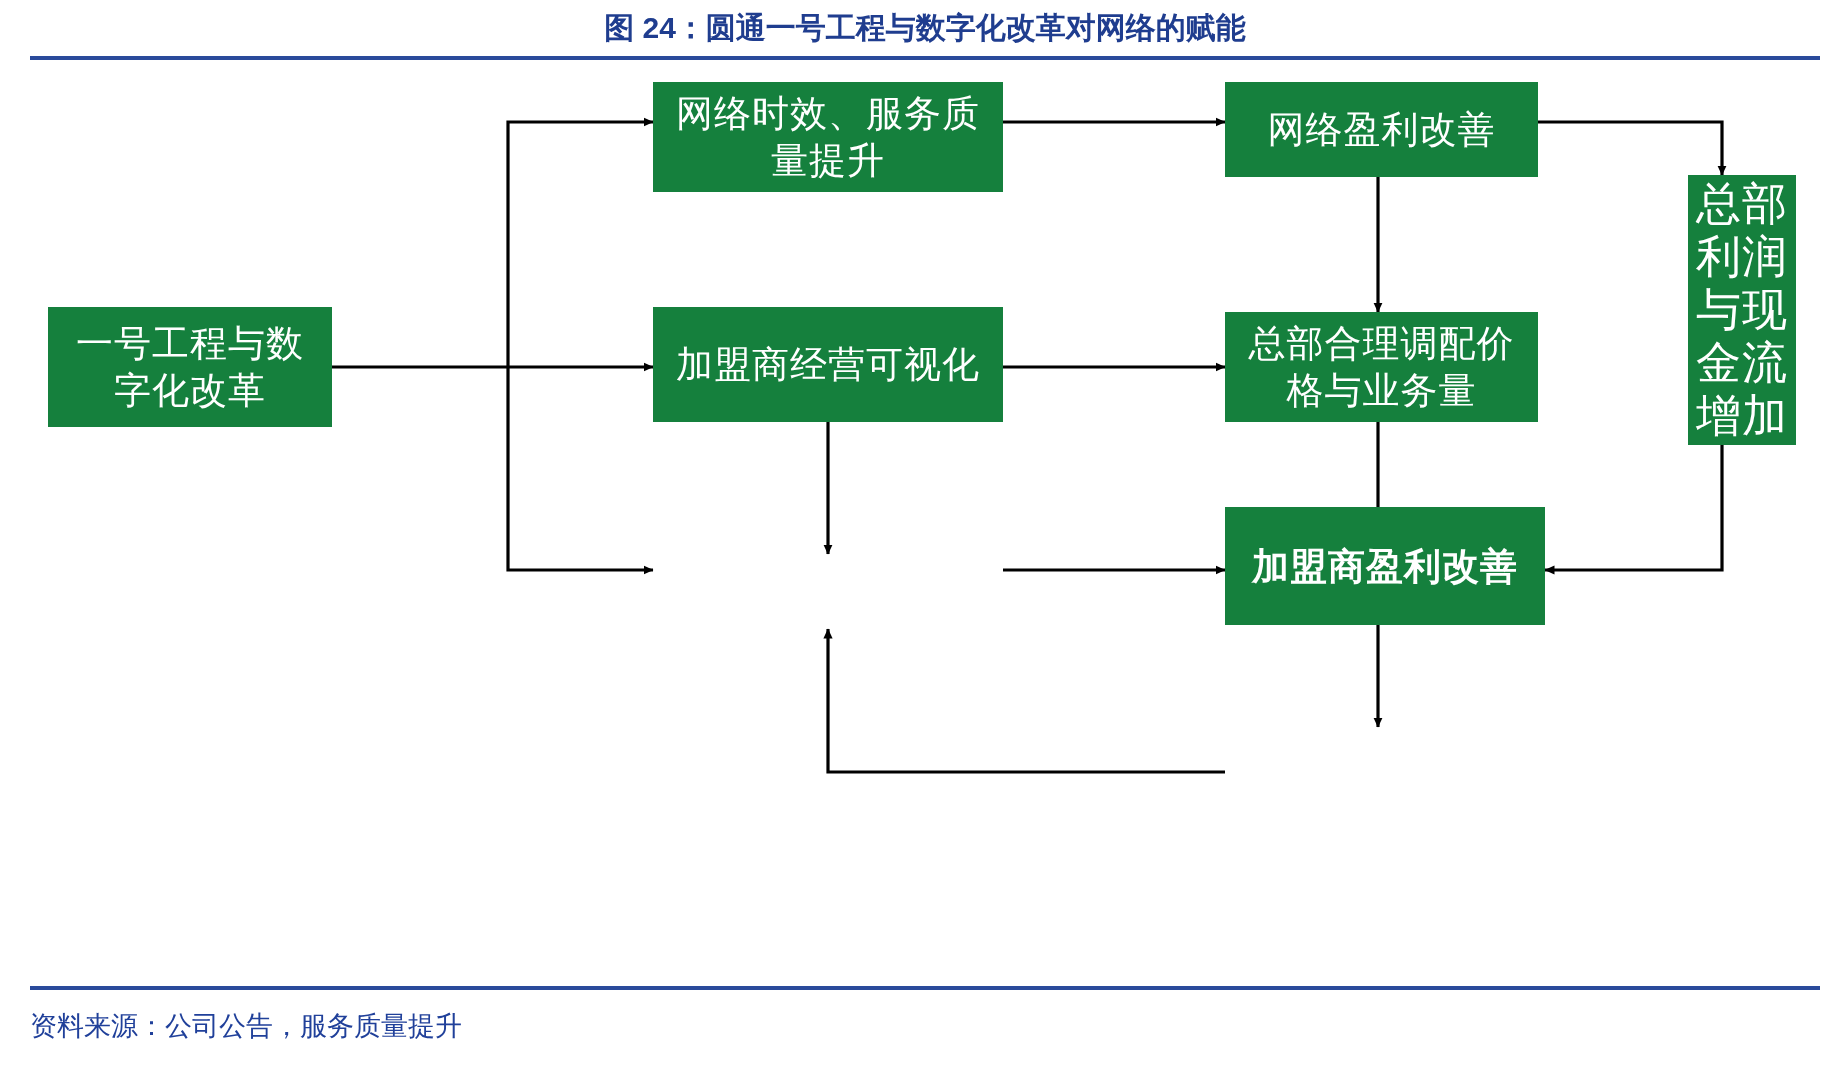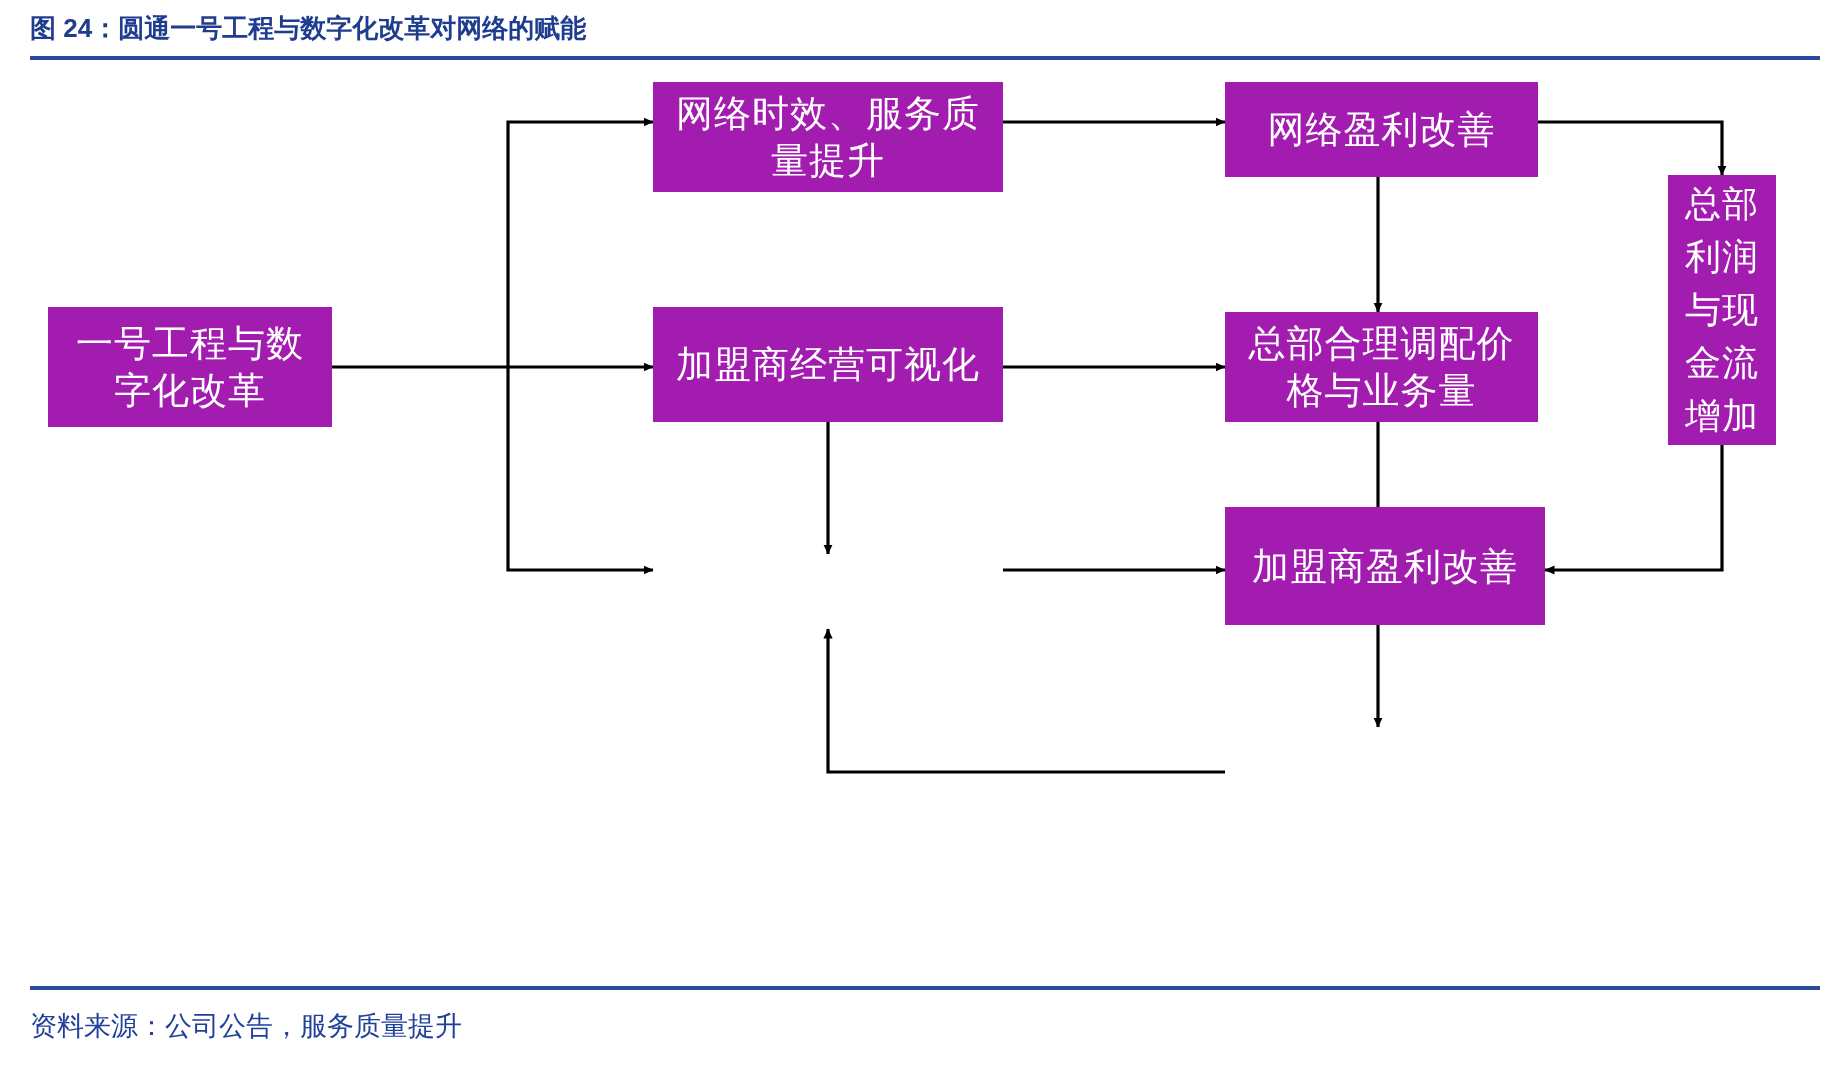--- a/index.html
+++ b/index.html
@@ -24,25 +24,26 @@
   #title-bar {
     position: absolute;
     left: 30px;
     top: 10px;
     width: 1790px;
     height: 52px;
   }
   #chart-title {
     font-family: "Liberation Sans", "DejaVu Sans", sans-serif;
     font-weight: bold;
-    font-size: 26px;
+    font-size: 30px;
     color: #1f3d8f;
     letter-spacing: 0px;
     white-space: nowrap;
     line-height: 36px;
+    text-align: center;
   }
   #title-rule {
     position: absolute;
     left: 30px;
     top: 56px;
     width: 1790px;
     height: 4px;
     background: #2a4a9b;
   }
   
@@ -73,38 +74,39 @@
   }
   #edges {
     position: absolute;
     left: 0;
     top: 0;
     width: 1842px;
     height: 920px;
   }
   .node {
     position: absolute;
-    background: #a21caf;
+    background: #15803d;
     color: #ffffff;
     display: flex;
     align-items: center;
     justify-content: center;
     text-align: center;
     font-family: "Liberation Serif", "DejaVu Serif", serif;
     font-size: 37px;
     line-height: 47px;
     box-sizing: border-box;
     padding: 4px 10px;
     letter-spacing: 1px;
   }
   .node.vertical {
     writing-mode: horizontal-tb;
-    font-size: 36px;
+    font-size: 45px;
     line-height: 53px;
     padding: 12px 4px;
+    margin-left: 20px;
   }
   .node-text {
     display: block;
     width: 100%;
   }
 </style>
 </head>
 <body>
 
 <div id="page">
@@ -170,21 +172,21 @@
 
     <div class="node" style="left:653px; top:245px; width:350px; height:115px;">
       <span class="node-text">加盟商经营可视化</span>
     </div>
 
     <div class="node" style="left:1225px; top:250px; width:313px; height:110px;">
       <span class="node-text">总部合理调配价格与业务量</span>
     </div>
 
 
-    <div class="node" style="left:1225px; top:445px; width:320px; height:118px;">
+    <div class="node" style="left:1225px; top:445px; width:320px; height:118px;font-weight:bold;">
       <span class="node-text">加盟商盈利改善</span>
     </div>
 
 
   </div>
 
   <div id="footer-rule"></div>
   <div id="source-note">资料来源：公司公告，服务质量提升</div>
 
 </div>

